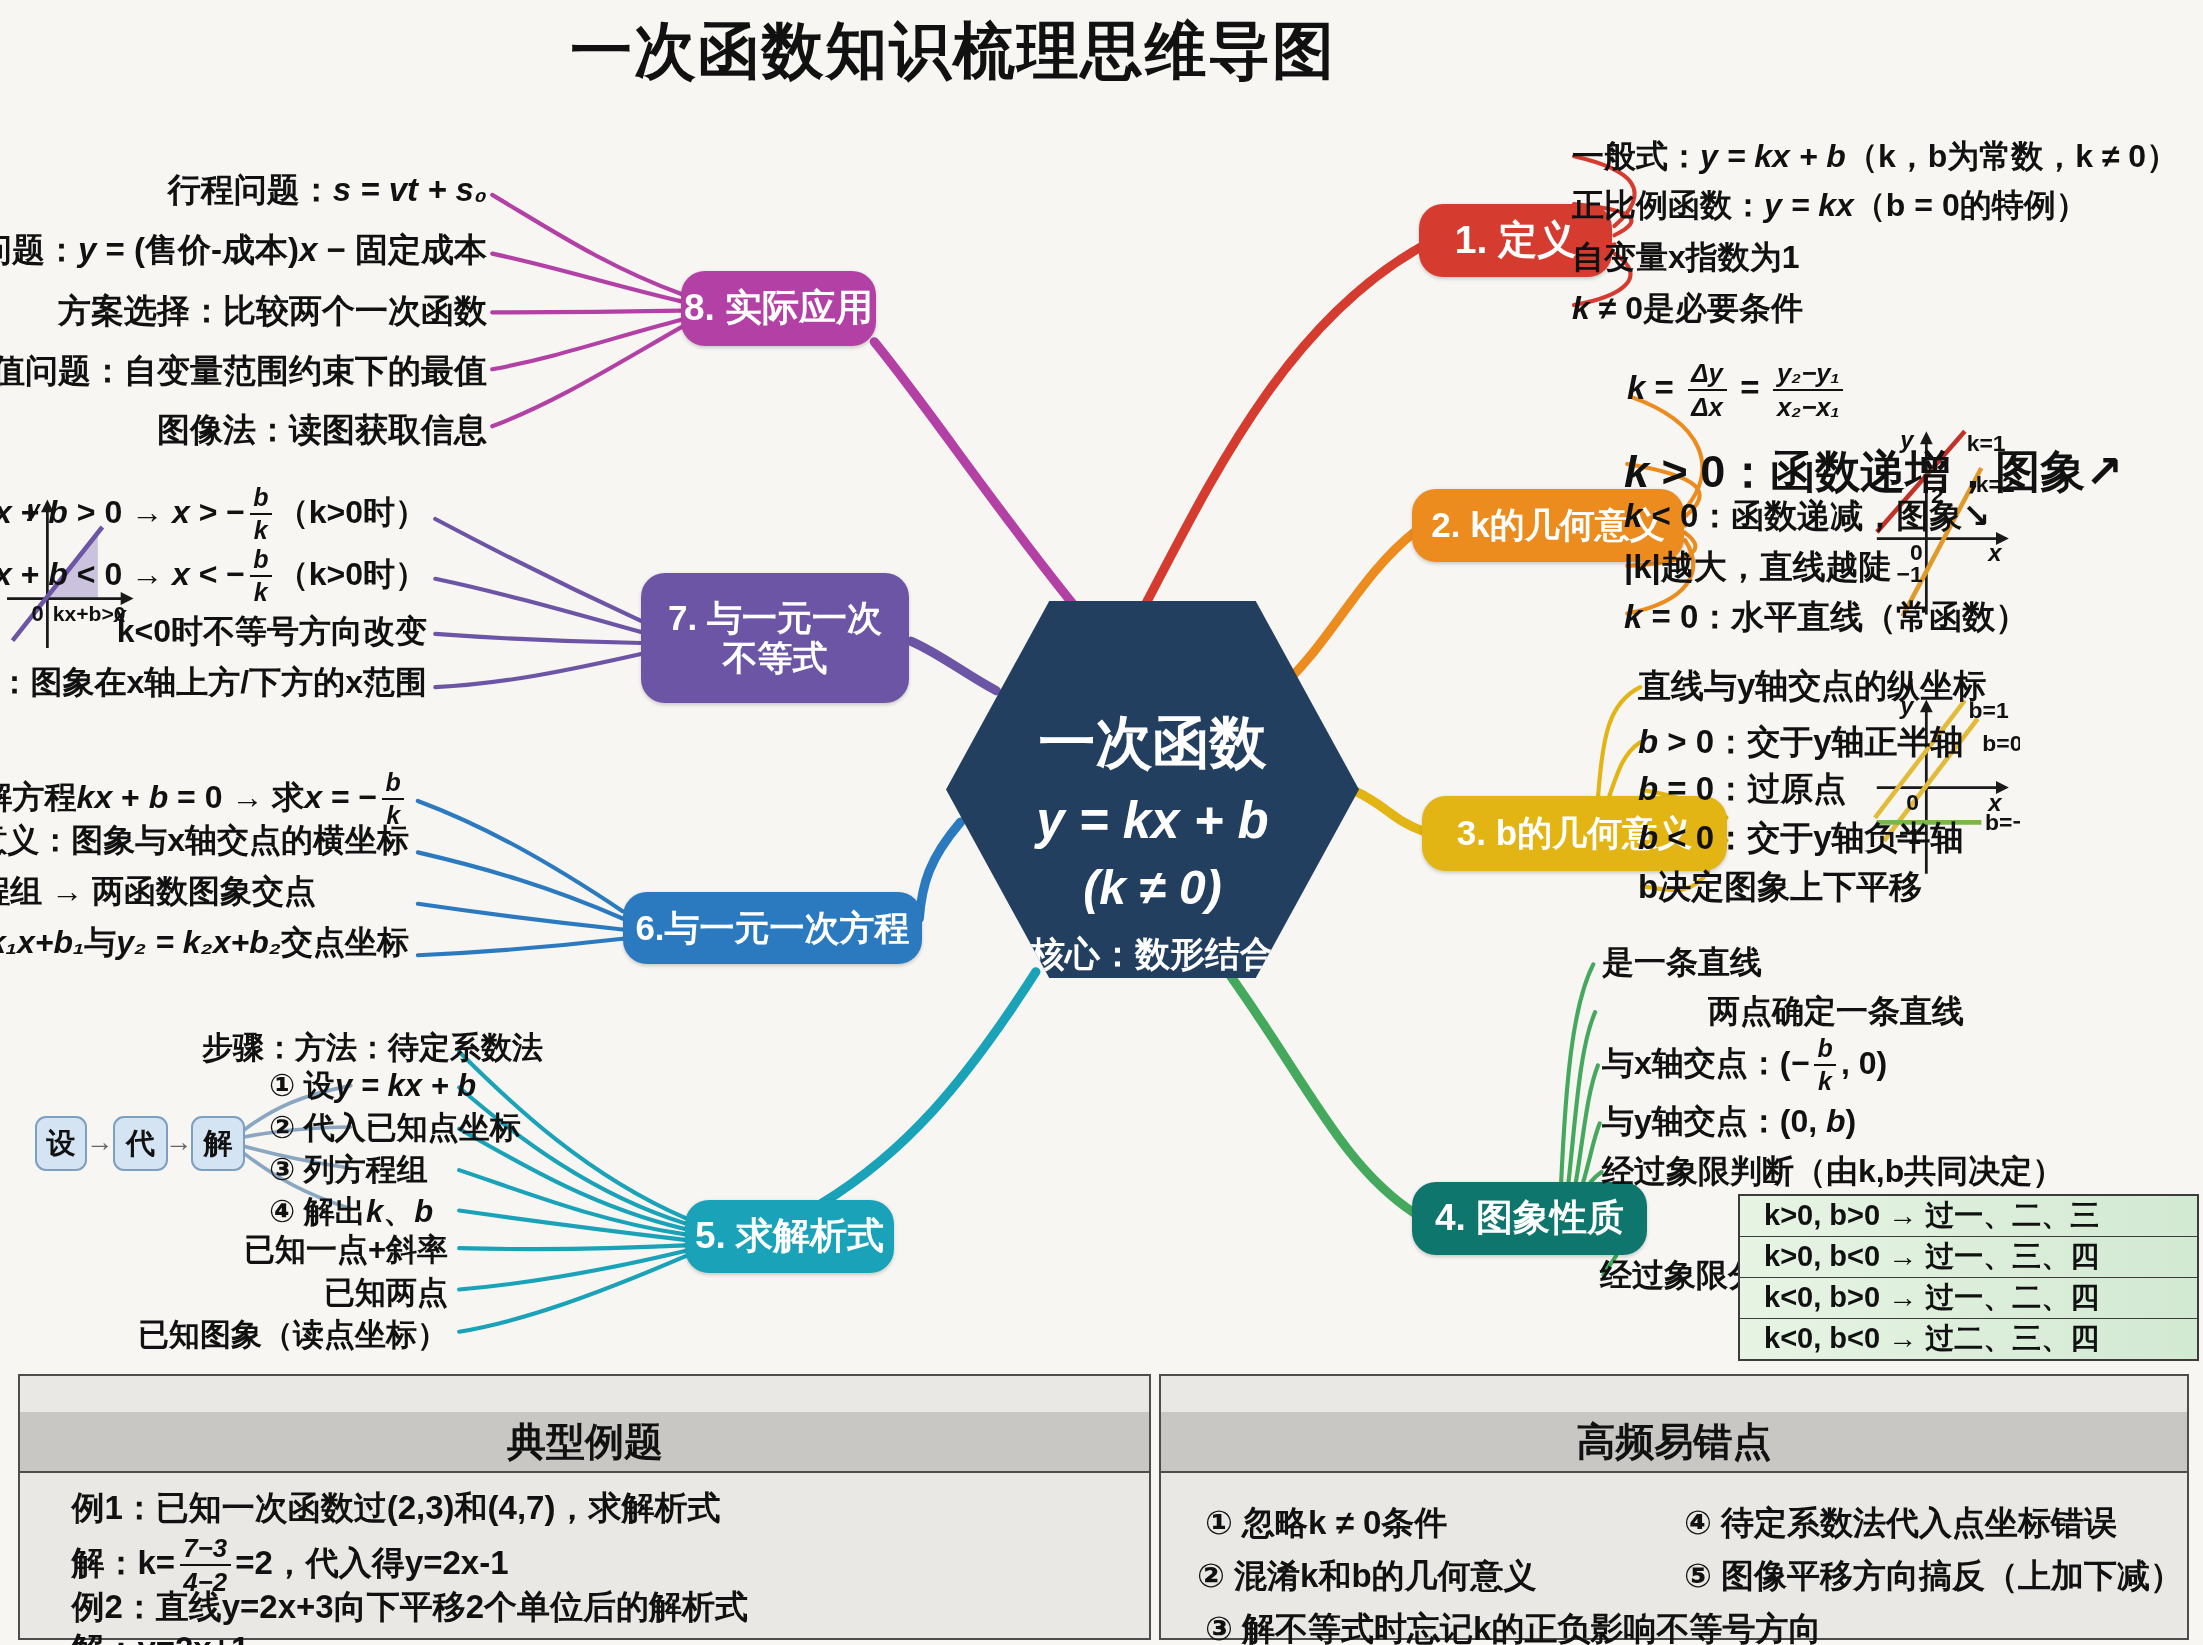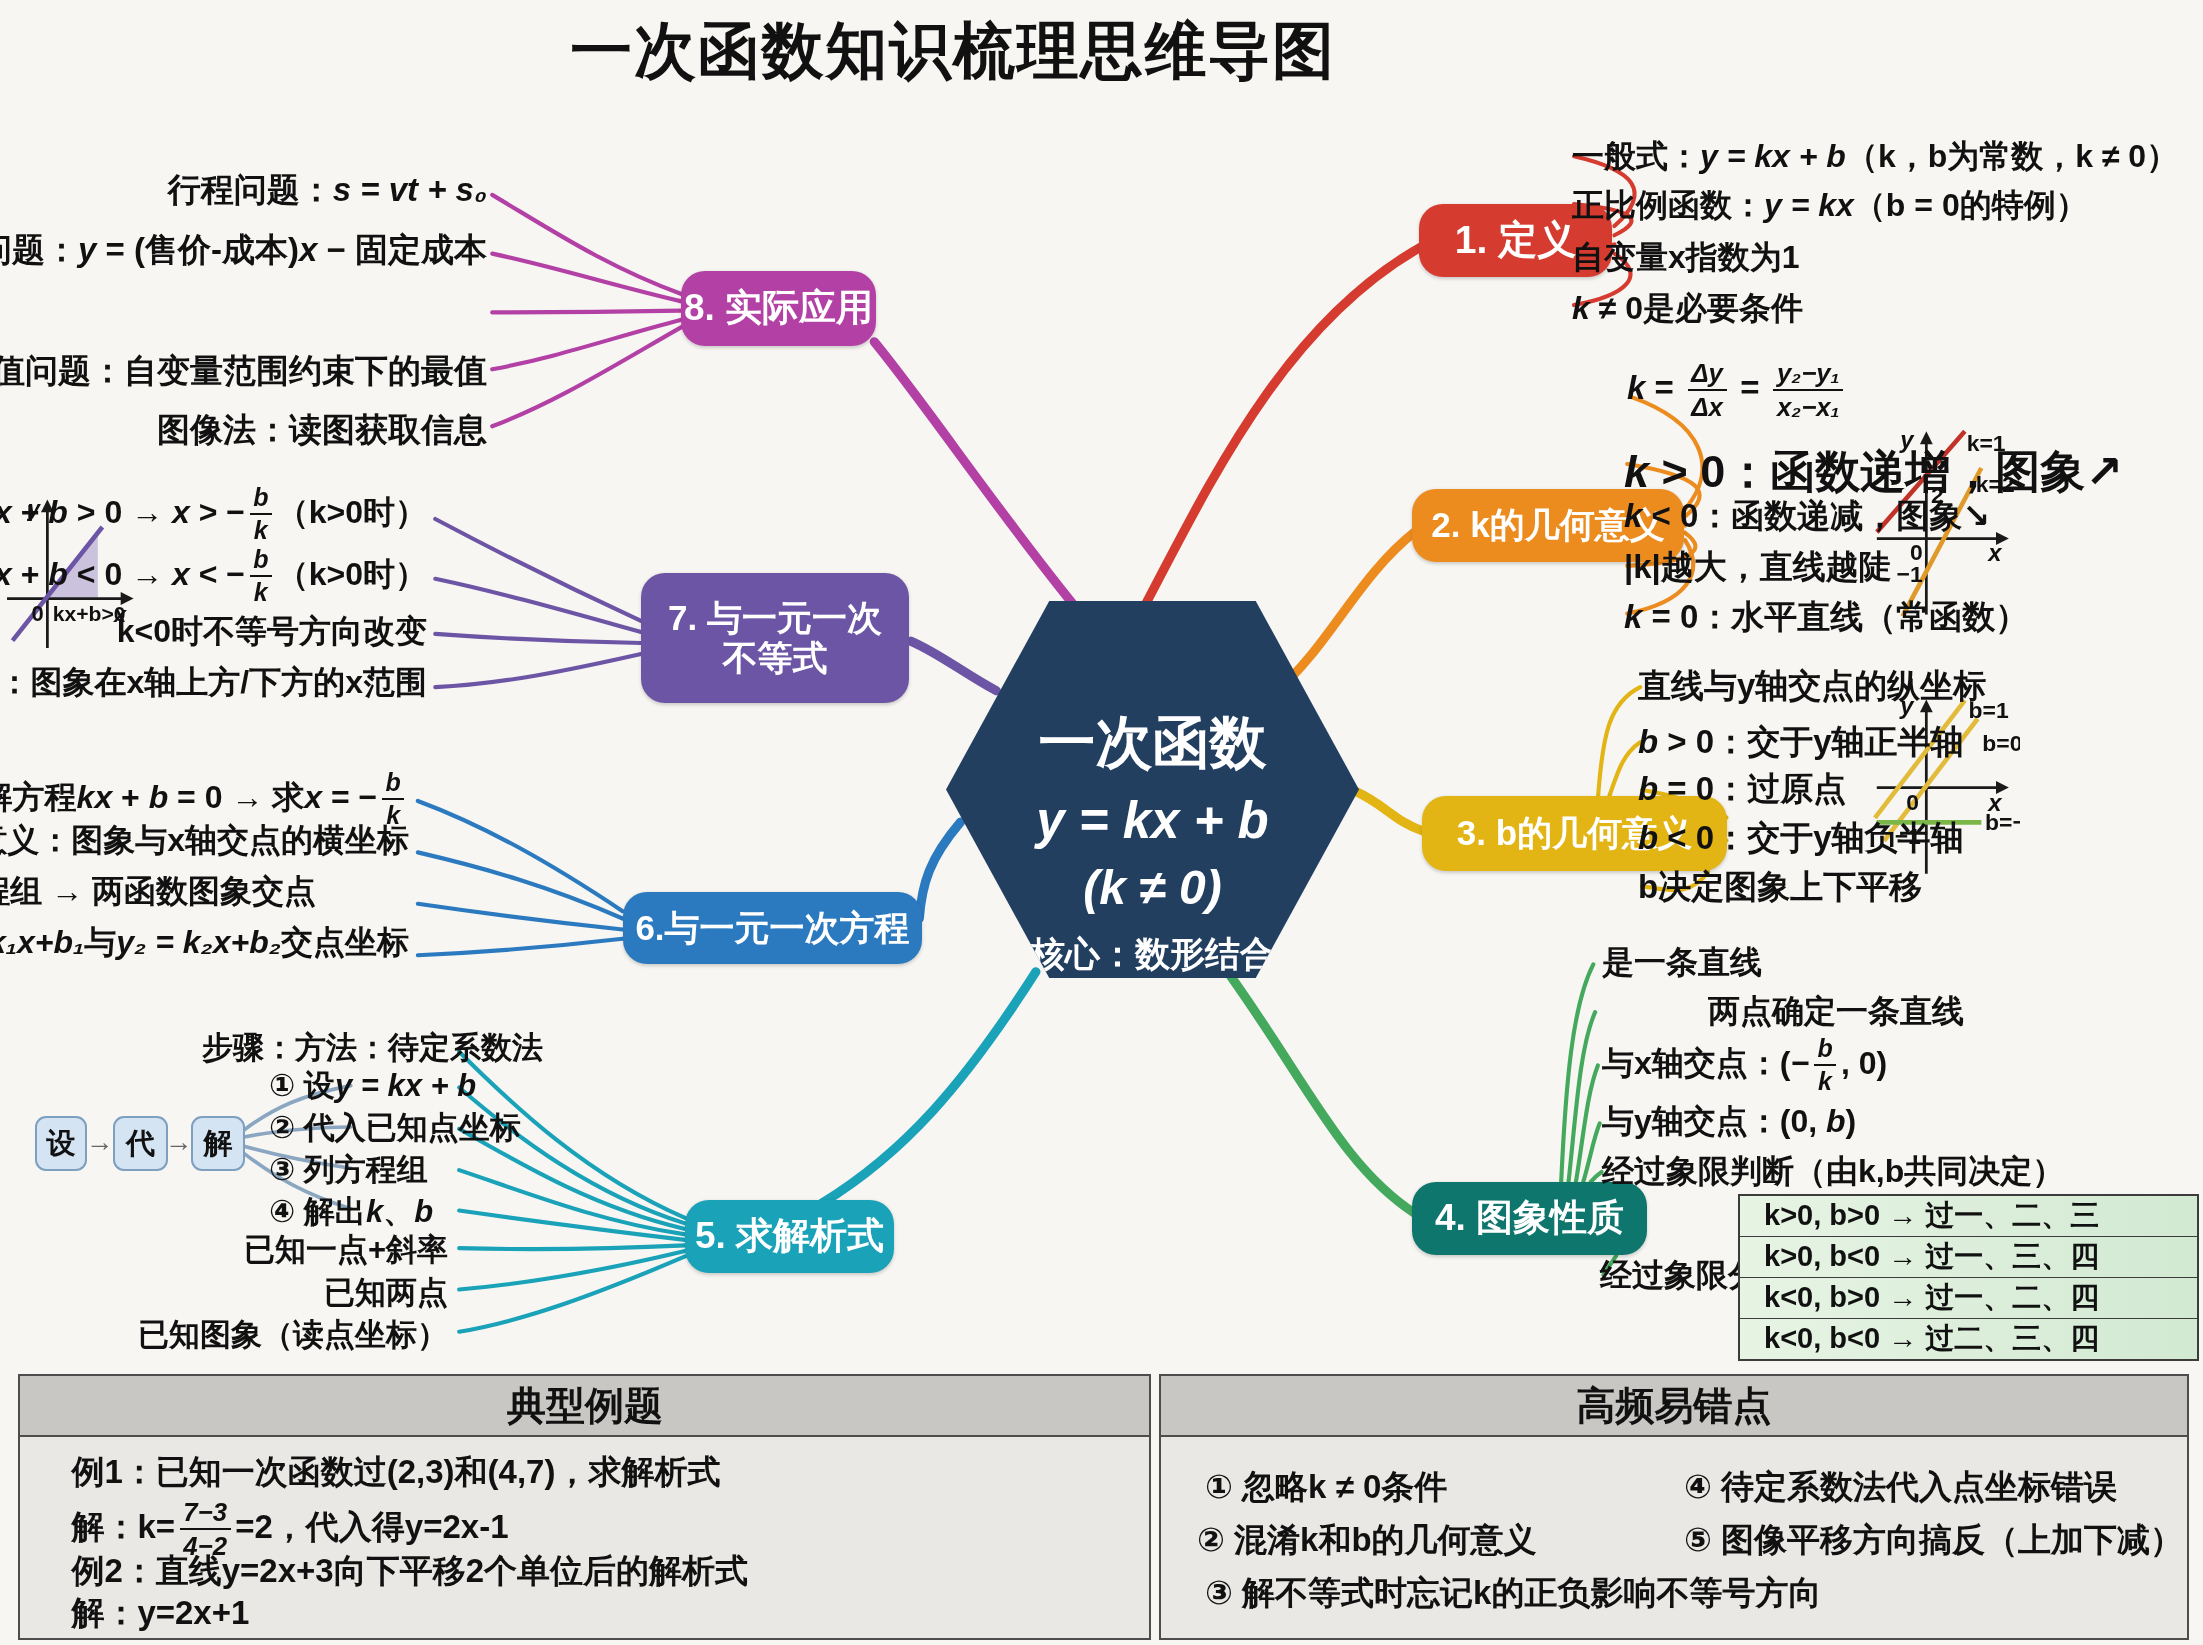--- a/index.html
+++ b/index.html
@@ -27,21 +27,21 @@
   svg text{font-family:"Liberation Sans","DejaVu Sans",sans-serif;font-weight:700;fill:#111;}
   .flowbox{position:absolute;z-index:4;background:#d4e4f3;border:2.8px solid #7d9fc0;border-radius:11px;
            display:flex;align-items:center;justify-content:center;font-size:29px;font-weight:800;color:#111;}
   .flowarrow{position:absolute;z-index:4;font-size:27.5px;font-weight:700;color:#666;}
   .qtable{position:absolute;z-index:4;left:1738px;top:1194px;width:457px;border:2.8px solid #3c3c3c;background:#ddeedd;}
   .qrow{height:40px;display:flex;align-items:center;padding-left:24px;font-size:29px;font-weight:800;
         border-bottom:1.8px solid #3c3c3c;background:linear-gradient(90deg,#e7f4e4,#d2e9d2);}
   .qrow:last-child{border-bottom:none;}
   .panel{position:absolute;z-index:4;top:1374px;height:266px;border:2.8px solid #4d4d4d;background:#e9e8e5;box-sizing:border-box;}
   .phead{height:59px;background:#c8c7c4;border-bottom:2.8px solid #4d4d4d;display:flex;align-items:center;
-         justify-content:center;font-size:39px;font-weight:900;}
+         justify-content:center;font-size:39px;font-weight:900;margin-top:36px;}
   .pbody{position:relative;width:100%;height:205px;}
   .pline{position:absolute;font-size:33px;font-weight:800;white-space:nowrap;}
   .title{position:absolute;z-index:4;left:953px;top:9.2px;transform:translateX(-50%);
          font-size:62px;font-weight:900;letter-spacing:1.8px;white-space:nowrap;}
 </style>
 </head>
 <body>
 
 <div id="canvas">
 
@@ -216,20 +216,21 @@
 
   <div class="qtable">
     <div class="qrow">k&gt;0, b&gt;0 → 过一、二、三</div>
     <div class="qrow">k&gt;0, b&lt;0 → 过一、三、四</div>
     <div class="qrow">k&lt;0, b&gt;0 → 过一、二、四</div>
     <div class="qrow">k&lt;0, b&lt;0 → 过二、三、四</div>
   </div>
 
   <div class="line" style="right:1717px;top:171px;font-size:33px;"><span class="mt">行程问题：</span><span class="mi">s = vt + s₀</span></div>
   <div class="line" style="right:1717px;top:231px;font-size:33px;"><span class="mt">利润问题：</span><span class="mi">y</span><span class="mt"> = (售价-成本)</span><span class="mi">x</span><span class="mt"> − 固定成本</span></div>
+  <div class="line" style="right:1717px;top:292px;font-size:33px;"><span class="mt">方案选择：比较两个一次函数</span></div>
   <div class="line" style="right:1717px;top:352px;font-size:33px;"><span class="mt">最值问题：自变量范围约束下的最值</span></div>
   <div class="line" style="right:1717px;top:411px;font-size:33px;"><span class="mt">图像法：读图获取信息</span></div>
 
   <div class="line" style="right:1777px;top:485px;font-size:32px;"><span class="mi">kx</span><span class="mt"> + </span><span class="mi">b</span><span class="mt"> &gt; 0 → </span><span class="mi">x</span><span class="mt"> &gt; −</span><span class="frac">
         <span class="fnum">b</span>
         <span class="fden">k</span>
       </span><span class="mt">（k&gt;0时）</span></div>
   <div class="line" style="right:1777px;top:547px;font-size:32px;"><span class="mi">kx</span><span class="mt"> + </span><span class="mi">b</span><span class="mt"> &lt; 0 → </span><span class="mi">x</span><span class="mt"> &lt; −</span><span class="frac">
         <span class="fnum">b</span>
         <span class="fden">k</span>

